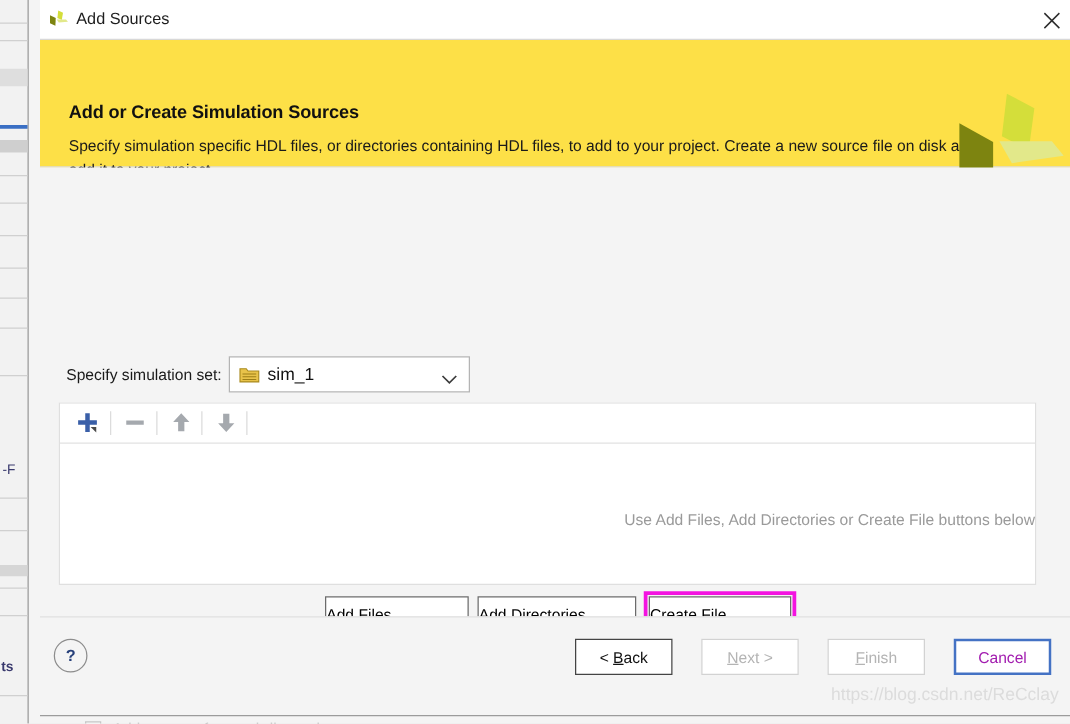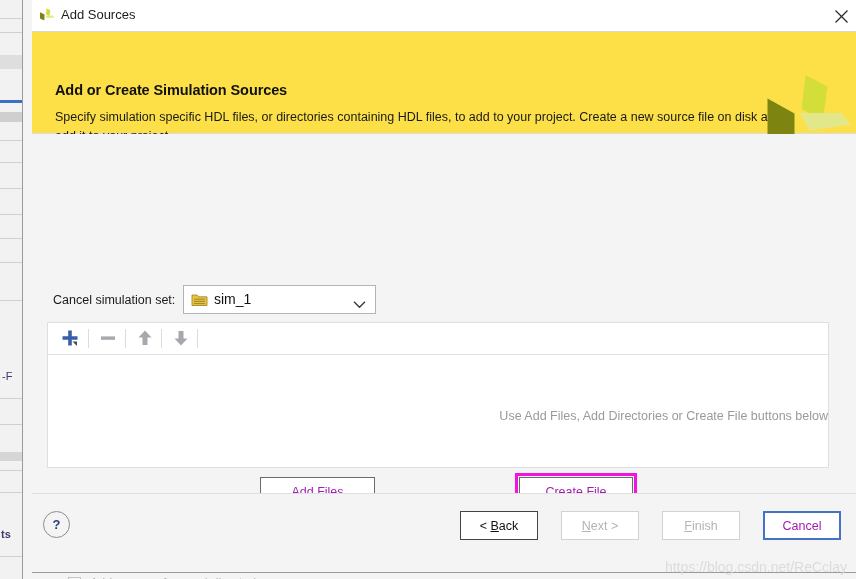--- a/index.html
+++ b/index.html
@@ -170,23 +170,23 @@
     color: #9a9a9a;
   }
 
   
   .act-btn {
     position: absolute;
     height: 29px;
     background: #ffffff;
     border: 1px solid #6b6b6b;
     box-sizing: border-box;
-    display: flex; align-items: center; justify-content: center;
-    font-size: 12.5px;
-    color: #a21caf;
+    display: flex; align-items: center; justify-content: flex-start;
+    font-size: 12.5px;
+    color: #000000;
     cursor: pointer;
   }
   .hl-box {
     position: absolute;
     border: 3px solid #f313e0;
     box-sizing: border-box;
     pointer-events: none;
   }
 
   
@@ -251,21 +251,21 @@
     display: flex; align-items: center; justify-content: center;
     font-size: 12.5px;
     cursor: pointer;
   }
   .nav-btn.enabled { border: 1px solid #444444; color: #111111; }
   .nav-btn.disabled { border: 1px solid #d2d2d2; color: #b4b4b4; cursor: default; }
   .nav-btn.focused { border: 2px solid #4472c4; color: #a21caf; }
 
   .watermark {
     position: absolute;
-    right: 9px; bottom: 4px;
+    right: 9px; bottom: 16px;
     font-size: 14px;
     color: #dcdcdc;
     white-space: nowrap;
     pointer-events: none;
   }
   u.mn { text-decoration: underline; }
 </style>
 </head>
 <body>
 
@@ -320,21 +320,21 @@
         <svg width="86" height="82" viewBox="0 0 86 82">
           <polygon points="40.5,3 62.5,14.5 58.0,48.0 36.5,37.0" fill="#d4de3a"></polygon>
           <polygon points="2.5,26.5 29.5,41.5 29.5,78.5 2.5,63.5" fill="#7d8410"></polygon>
           <polygon points="34.5,41.0 76.5,41.0 86.0,52.5 44.5,58.5" fill="#e2e88a"></polygon>
         </svg>
       </div>
     </div>
 
     <div class="body-area">
 
-      <div class="simset-label">Cancel simulation set:</div>
+      <div class="simset-label">Specify simulation set:</div>
 
       <div class="simset-combo">
         <span class="combo-folder">
           <svg width="17" height="15" viewBox="0 0 17 15">
             <path d="M1,3 L6,3 L7.4,4.8 L16,4.8 L16,13.5 L1,13.5 Z" fill="#e8c34a" stroke="#a98a1e" stroke-width="0.9"></path>
             <line x1="3" y1="7.2" x2="14" y2="7.2" stroke="#9c7e17" stroke-width="0.9"></line>
             <line x1="3" y1="9.4" x2="14" y2="9.4" stroke="#9c7e17" stroke-width="0.9"></line>
             <line x1="3" y1="11.6" x2="14" y2="11.6" stroke="#9c7e17" stroke-width="0.9"></line>
           </svg>
         </span>
@@ -373,20 +373,23 @@
             </svg>
           </span>
           <span class="tb-sep" style="left:149px;"></span>
         </div>
         <div class="list-empty-msg">Use Add Files, Add Directories or Create File buttons below</div>
       </div>
 
       <div class="act-btn" style="left:228px; top:343px; width:115px;">
         <span><u class="mn">A</u>dd Files</span>
       </div>
+      <div class="act-btn" style="left:350px; top:343px; width:127px;">
+        <span>A<u class="mn">d</u>d Directories</span>
+      </div>
       <div class="act-btn" style="left:487px; top:343px; width:114px;">
         <span><u class="mn">C</u>reate File</span>
       </div>
       <div class="hl-box" style="left:483px; top:339px; width:122px; height:37px;"></div>
 
       <div class="chk-row" style="top:386px;">
         <span class="chk-box"></span>
         <span class="chk-label">Scan and add RTL <u class="mn">i</u>nclude files into project</span>
       </div>
       <div class="chk-row" style="top:413px;">

